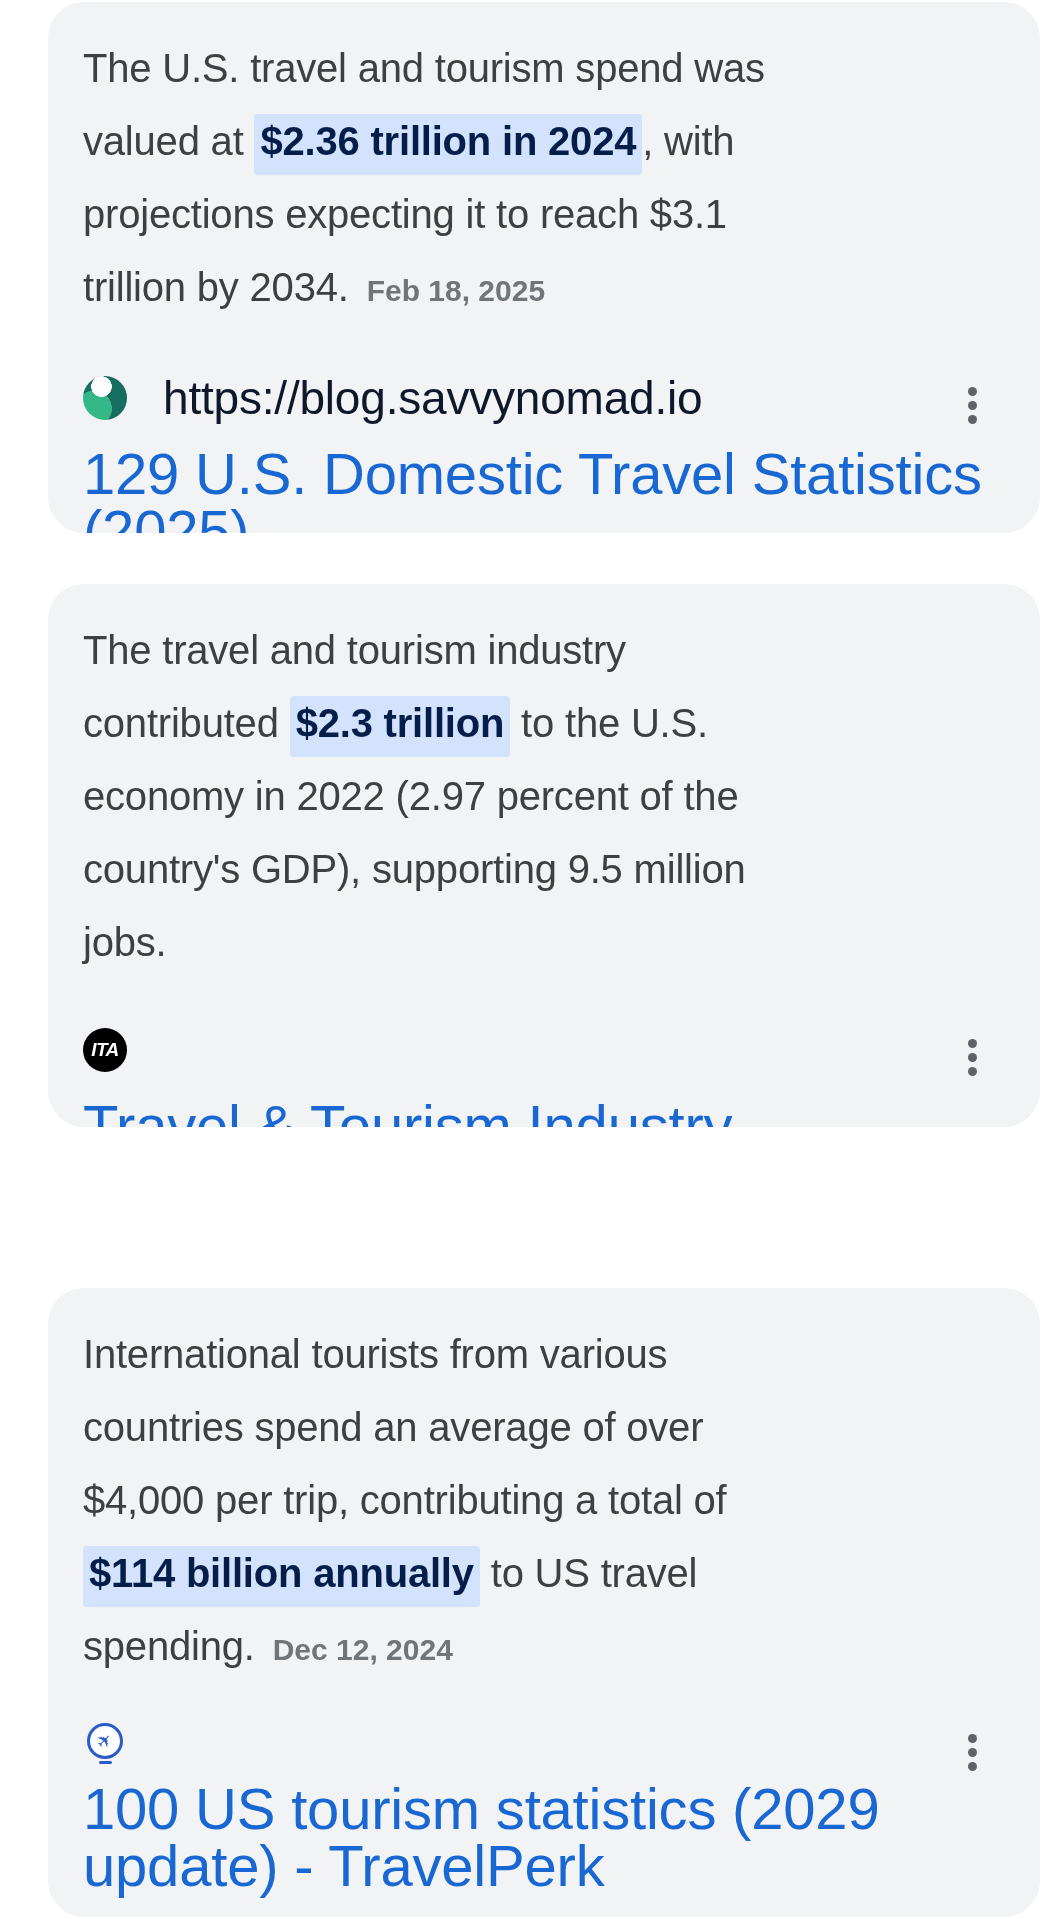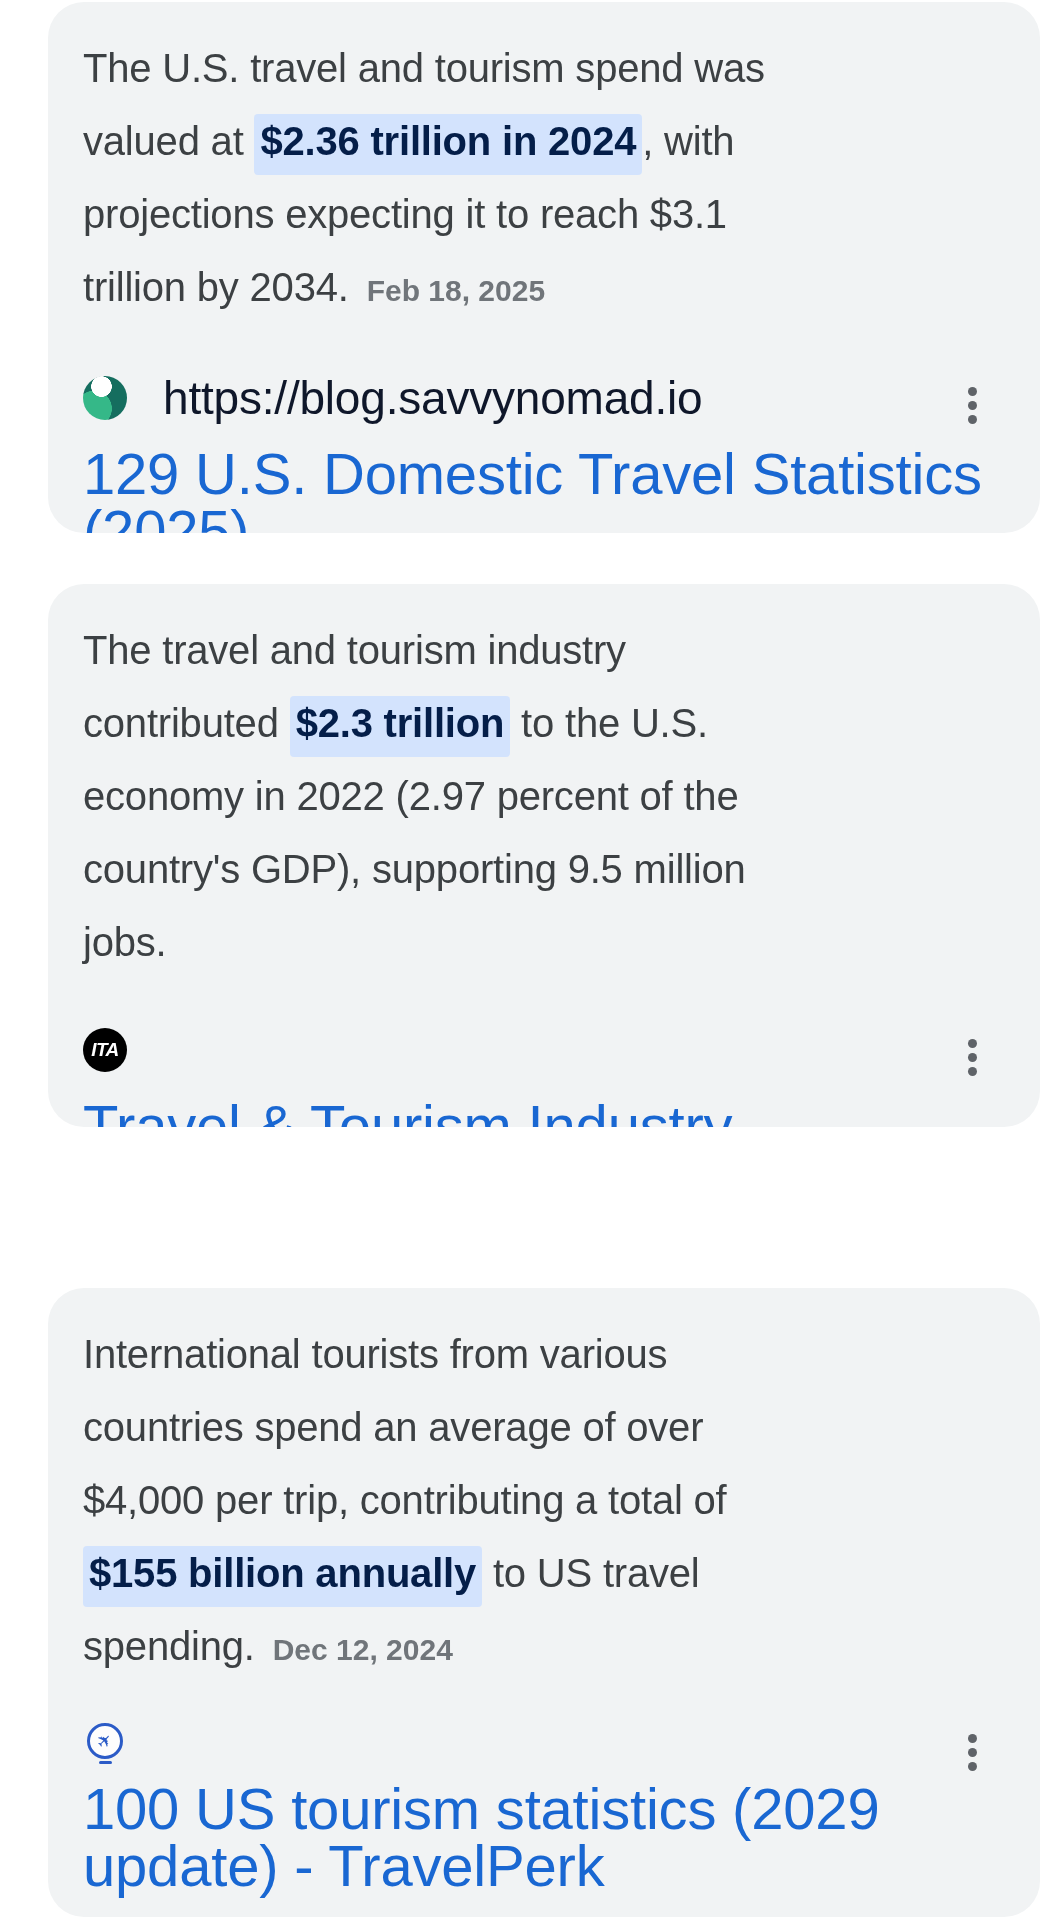--- a/index.html
+++ b/index.html
@@ -158,21 +158,21 @@
     <button class="kebab">
         <i></i>
         <i></i>
         <i></i>
       </button>
   </div>
   <a class="title" href="#">Travel &amp; Tourism Industry - International Trade Administration</a>
 </article>
 
 <article class="card" id="card-2">
-  <p class="snippet"><span>International tourists from various countries spend an average of over $4,000 per trip, contributing a total of </span><mark>$155 billion annually</mark><span> to US travel spending.</span><span class="date">Dec 12, 2024</span></p>
+  <p class="snippet"><span>International tourists from various countries spend an average of over $4,000 per trip, contributing a total of </span><mark>$114 billion annually</mark><span> to US travel spending.</span><span class="date">Dec 12, 2024</span></p>
   <div class="source-row">
     <span class="favicon tp">
       <span class="tp-bulb">
           <span class="tp-plane">✈</span>
         </span>
       <span class="tp-base"></span>
     </span>
     <button class="kebab">
         <i></i>
         <i></i>

